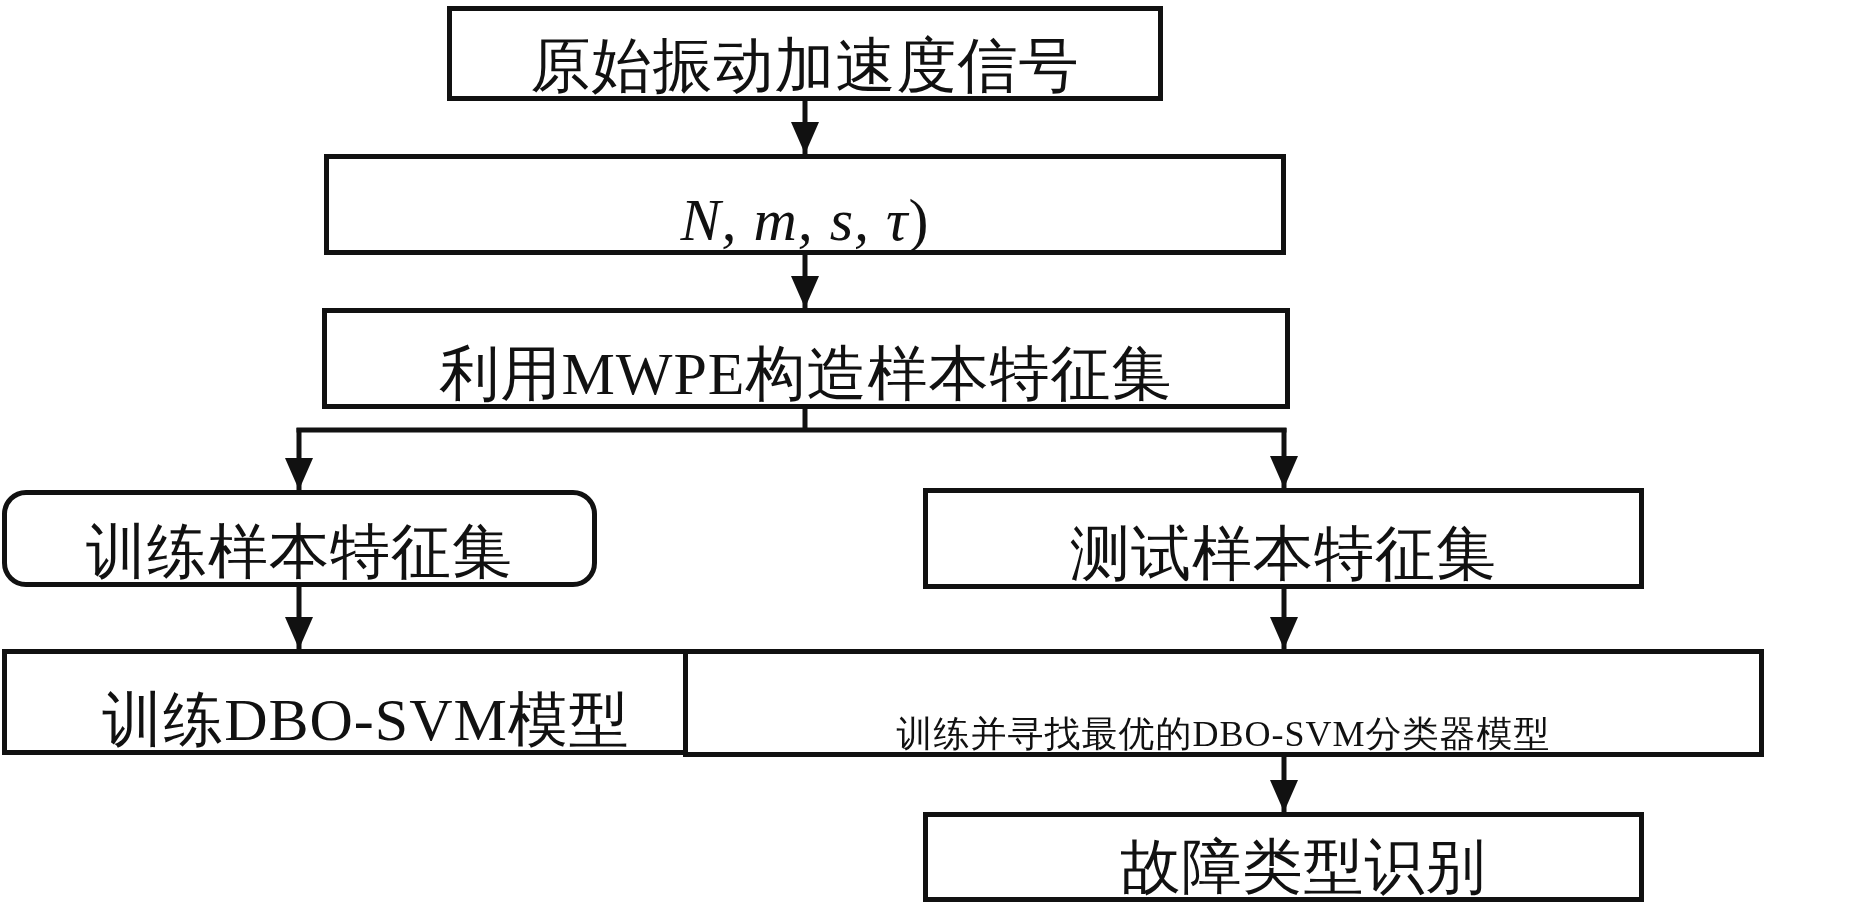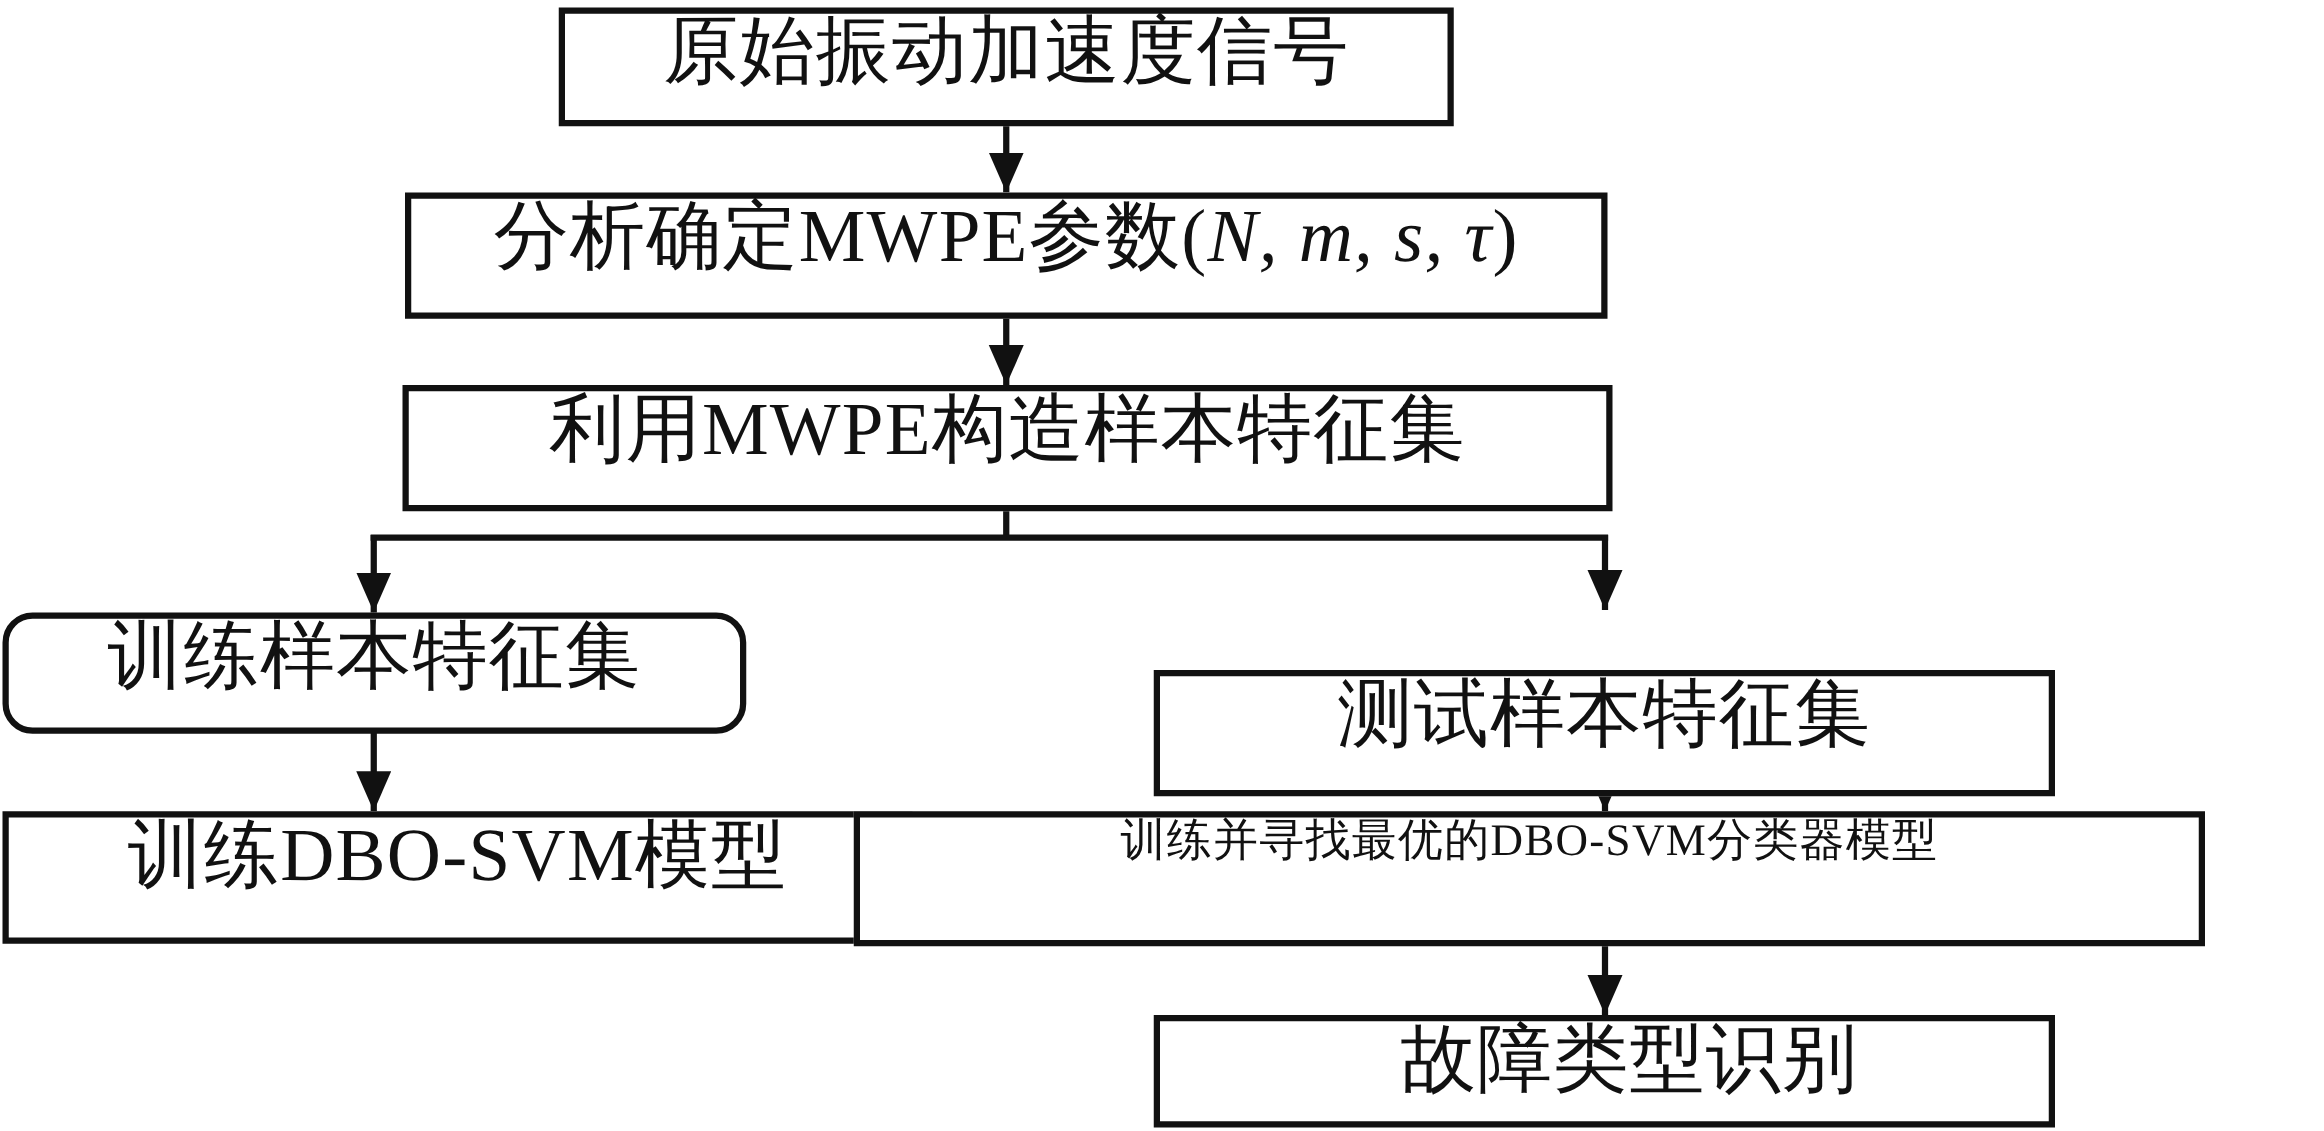--- a/index.html
+++ b/index.html
@@ -22,32 +22,32 @@
   .connectors line, .connectors path.wire {
     stroke: #111111;
     stroke-width: 5;
     fill: none;
   }
   .node {
     position: absolute;
     border: 5px solid #111111;
     background: #ffffff;
     display: flex;
-    align-items: flex-start;
+    align-items: flex-end;
     justify-content: center;
     font-size: 60px;
     line-height: 1;
     white-space: nowrap;
     letter-spacing: 1px;
   }
   #node-raw-signal    { left: 447px; top: 6px;   width: 716px;  height: 95px; }
   #node-params        { left: 324px; top: 154px; width: 962px;  height: 101px; }
   #node-features      { left: 322px; top: 308px; width: 968px;  height: 101px; }
   #node-train-set     { left: 2px;   top: 490px; width: 595px;  height: 97px; border-radius: 24px; }
-  #node-test-set      { left: 923px; top: 488px; width: 721px;  height: 101px; margin-top: 48px; }
+  #node-test-set      { left: 923px; top: 488px; width: 721px;  height: 101px; }
   #node-train-model   { left: 2px;   top: 649px; width: 728px;  height: 106px; }
   #node-optimal-model { left: 683px; top: 649px; width: 1081px; height: 108px; font-size: 36px; }
   #node-fault-type    { left: 923px; top: 812px; width: 721px;  height: 90px; padding-left: 40px; }
   .var-italic { font-style: italic; }
 </style>
 </head>
 <body>
 
 <div class="canvas">
 
@@ -75,21 +75,20 @@
     <line x1="608" y1="703" x2="683" y2="703" marker-end="url(#arrowhead)"></line>
 
     <line x1="1284" y1="755" x2="1284" y2="812" marker-end="url(#arrowhead)"></line>
   </svg>
 
   <div class="node" id="node-raw-signal">
     <span>原始振动加速度信号</span>
   </div>
 
   <div class="node" id="node-params">
-    <span>分析确定MWPE参数(</span>
       <span class="var-italic">N, m, s, τ </span>
       <span>)</span>
   </div>
 
   <div class="node" id="node-features">
     <span>利用MWPE构造样本特征集</span>
   </div>
 
   <div class="node" id="node-train-set">
     <span>训练样本特征集</span>

